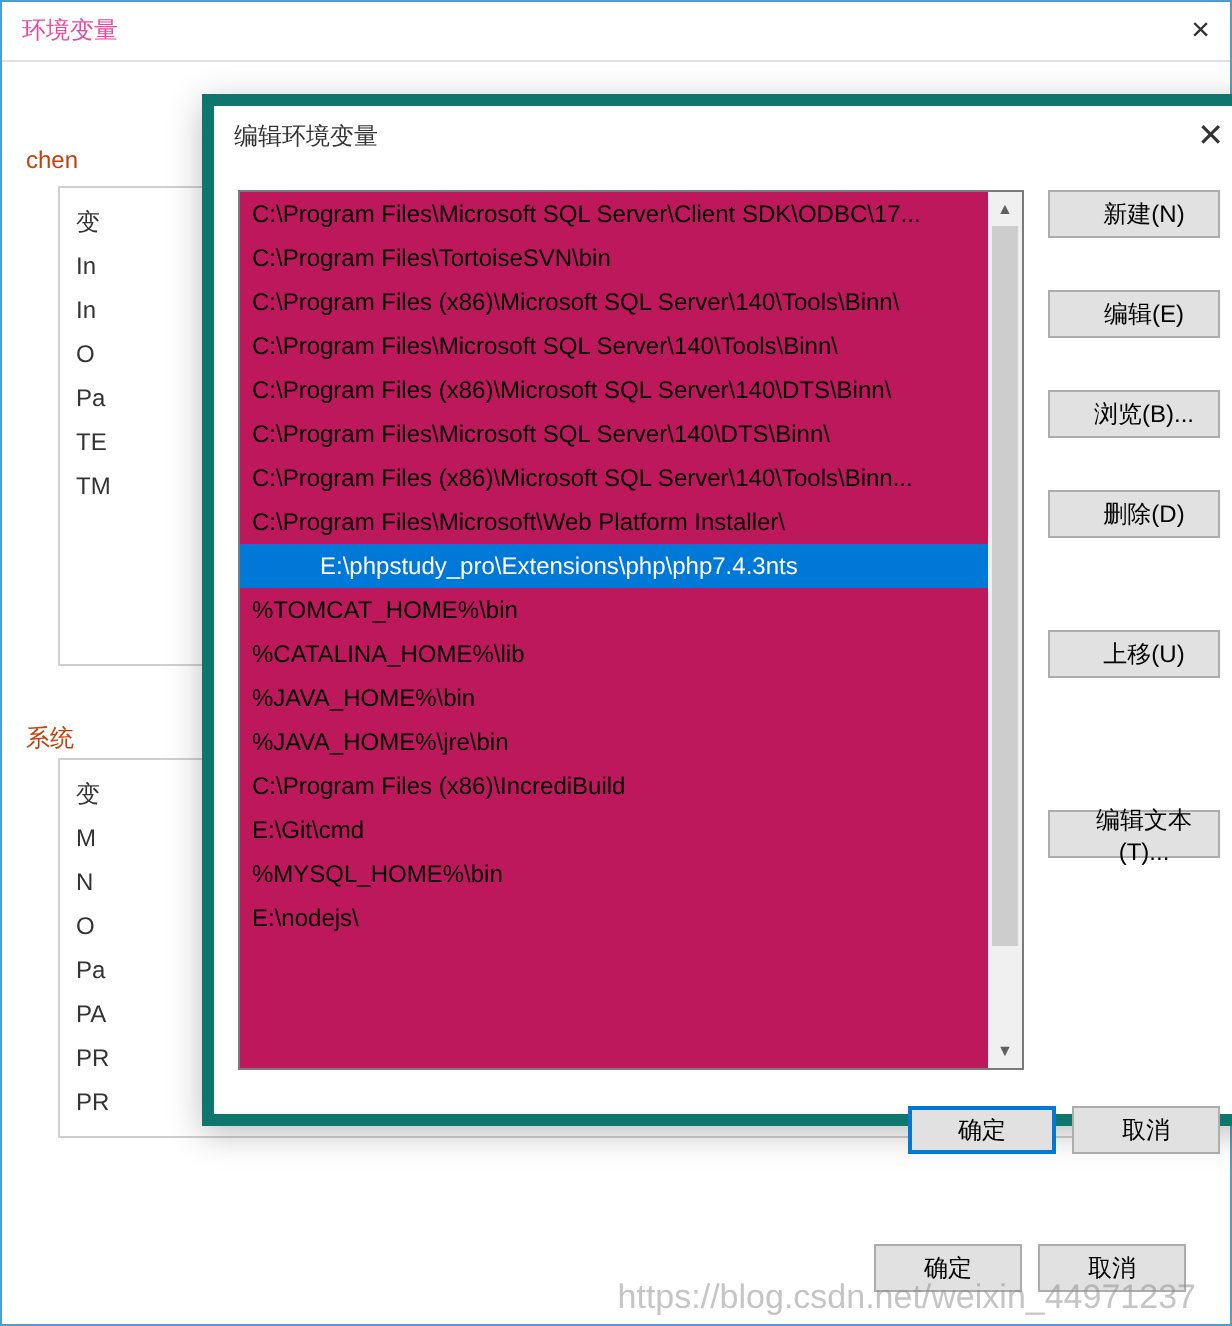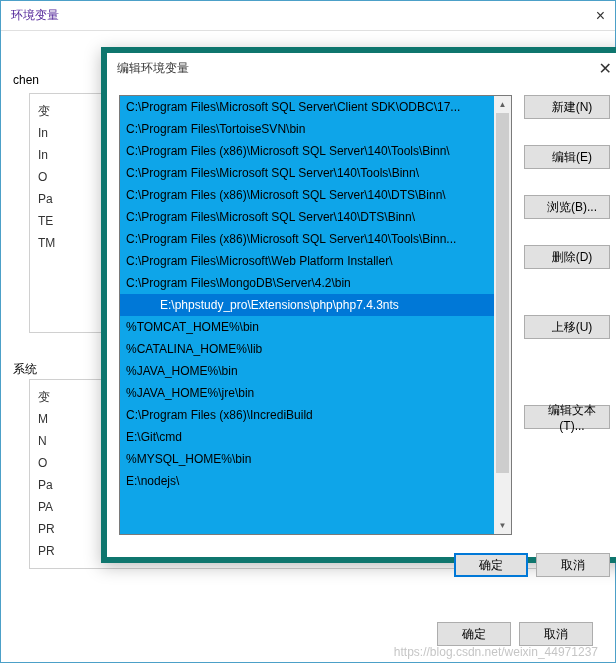--- a/index.html
+++ b/index.html
@@ -1,60 +1,60 @@
 <!DOCTYPE html>
 <html><head>
 <meta charset="utf-8">
 <style>
 * { box-sizing: border-box; margin: 0; padding: 0; font-family: "Microsoft YaHei", "Segoe UI", sans-serif; font-size: 12px; }
 body { background: #f0f0f0; width: 616px; height: 663px; overflow: hidden; position: relative; }
 
 .outer-window { position: absolute; top: 0; left: 0; width: 616px; height: 663px; background: #fff; border: 1px solid #4ca0c8; }
 .outer-titlebar { height: 30px; background: #fff; display: flex; align-items: center; padding: 0 10px; border-bottom: 1px solid #e0e0e0; }
-.outer-titlebar .title { color: #4c1d95; }
+.outer-titlebar .title { color: #ec4899; }
 .outer-titlebar .close { margin-left: auto; font-size: 16px; color: #333; }
 
 .outer-body { padding: 10px 12px; position: relative; }
-.bg-label { position: absolute; left: 12px; color: #000000; }
+.bg-label { position: absolute; left: 12px; color: #c2410c; }
 .bg-label.chen { top: 42px; }
 .bg-label.sys { top: 330px; font-family: Liberation Serif, serif; }
 
 .bg-table { position: absolute; left: 28px; top: 62px; width: 560px; height: 240px; border: 1px solid #d0d0d0; background: #fff; }
 .bg-table.sys-t { top: 348px; height: 190px; }
 .bg-col { padding: 6px 8px; color: #333; line-height: 22px; }
 
 .outer-btns { position: absolute; right: 22px; bottom: 16px; display: flex; gap: 8px; }
 .btn { min-width: 74px; height: 24px; background: #e1e1e1; border: 1px solid #adadad; color: #000; display: inline-flex; align-items: center; justify-content: center; cursor: pointer; padding: 0 10px; }
 .btn.default { border: 2px solid #0078d7; background: #e1e1e1; }
 
 
 .inner-window { position: absolute; top: 47px; left: 55px; width: 527px; height: 516px; background: #fff; border: 6px solid #0f766e; box-shadow: 0 4px 16px rgba(0,0,0,0.25); margin-left: 46px; }
 .inner-titlebar { height: 30px; display: flex; align-items: center; padding: 0 10px; }
 .inner-titlebar .title { color: #333; }
 .inner-titlebar .close { margin-left: auto; font-size: 16px; color: #333; cursor: pointer; }
 
 .inner-body { display: flex; padding: 12px; gap: 10px; height: calc(100% - 30px); flex-direction: column; }
 .inner-main { display: flex; gap: 12px; flex: 1; }
 
-.listbox { flex: 1; border: 1px solid #7a7a7a; background: #0ea5e9; overflow: hidden; position: relative; height: 440px; }
+.listbox { flex: 1; border: 1px solid #7a7a7a; background: #be185d; overflow: hidden; position: relative; height: 440px; }
 .list-inner { overflow: hidden; height: 100%; }
 .list-item { padding: 3px 6px; white-space: nowrap; overflow: hidden; text-overflow: ellipsis; color: #000; cursor: default; line-height: 16px; }
 .list-item.selected { background: #0078d7; color: #fff; padding-left: 40px; }
 
 .scrollbar { position: absolute; right: 0; top: 0; bottom: 0; width: 17px; background: #f0f0f0; }
 .scroll-btn { height: 17px; background: #f0f0f0; display: flex; align-items: center; justify-content: center; color: #606060; font-size: 8px; }
 .scroll-thumb { position: absolute; left: 2px; right: 2px; top: 17px; height: 360px; background: #cdcdcd; }
 
 .side-btns { display: flex; flex-direction: column; gap: 6px; width: 86px; }
 .side-btns .btn { width: 86px; height: 24px; padding-left: 20px; }
 .side-btns .spacer { height: 14px; }
 
 .inner-footer { display: flex; justify-content: flex-end; gap: 8px; padding-top: 8px; }
 
-.watermark { position: absolute; right: 18px; bottom: 4px; color: rgba(140,140,140,0.5); font-size: 12px; }
+.watermark { position: absolute; right: 18px; bottom: 4px; color: rgba(140,140,140,0.5); font-size: 17px; }
 </style>
 </head>
 <body>
 
 <div class="outer-window">
   <div class="outer-titlebar">
     <span class="title">环境变量</span>
     <span class="close">×</span>
   </div>
 
@@ -102,21 +102,20 @@
       <div class="listbox">
         <div class="list-inner" id="path-list">
             <div class="list-item">C:\Program Files\Microsoft SQL Server\Client SDK\ODBC\17...</div>
             <div class="list-item">C:\Program Files\TortoiseSVN\bin</div>
             <div class="list-item">C:\Program Files (x86)\Microsoft SQL Server\140\Tools\Binn\</div>
             <div class="list-item">C:\Program Files\Microsoft SQL Server\140\Tools\Binn\</div>
             <div class="list-item">C:\Program Files (x86)\Microsoft SQL Server\140\DTS\Binn\</div>
             <div class="list-item">C:\Program Files\Microsoft SQL Server\140\DTS\Binn\</div>
             <div class="list-item">C:\Program Files (x86)\Microsoft SQL Server\140\Tools\Binn...</div>
             <div class="list-item">C:\Program Files\Microsoft\Web Platform Installer\</div>
-            <div class="list-item">C:\Program Files\MongoDB\Server\4.2\bin</div>
             <div class="list-item selected">E:\phpstudy_pro\Extensions\php\php7.4.3nts</div>
             <div class="list-item">%TOMCAT_HOME%\bin</div>
             <div class="list-item">%CATALINA_HOME%\lib</div>
             <div class="list-item">%JAVA_HOME%\bin</div>
             <div class="list-item">%JAVA_HOME%\jre\bin</div>
             <div class="list-item">C:\Program Files (x86)\IncrediBuild</div>
             <div class="list-item">E:\Git\cmd</div>
             <div class="list-item">%MYSQL_HOME%\bin</div>
             <div class="list-item">E:\nodejs\</div>
           </div>

